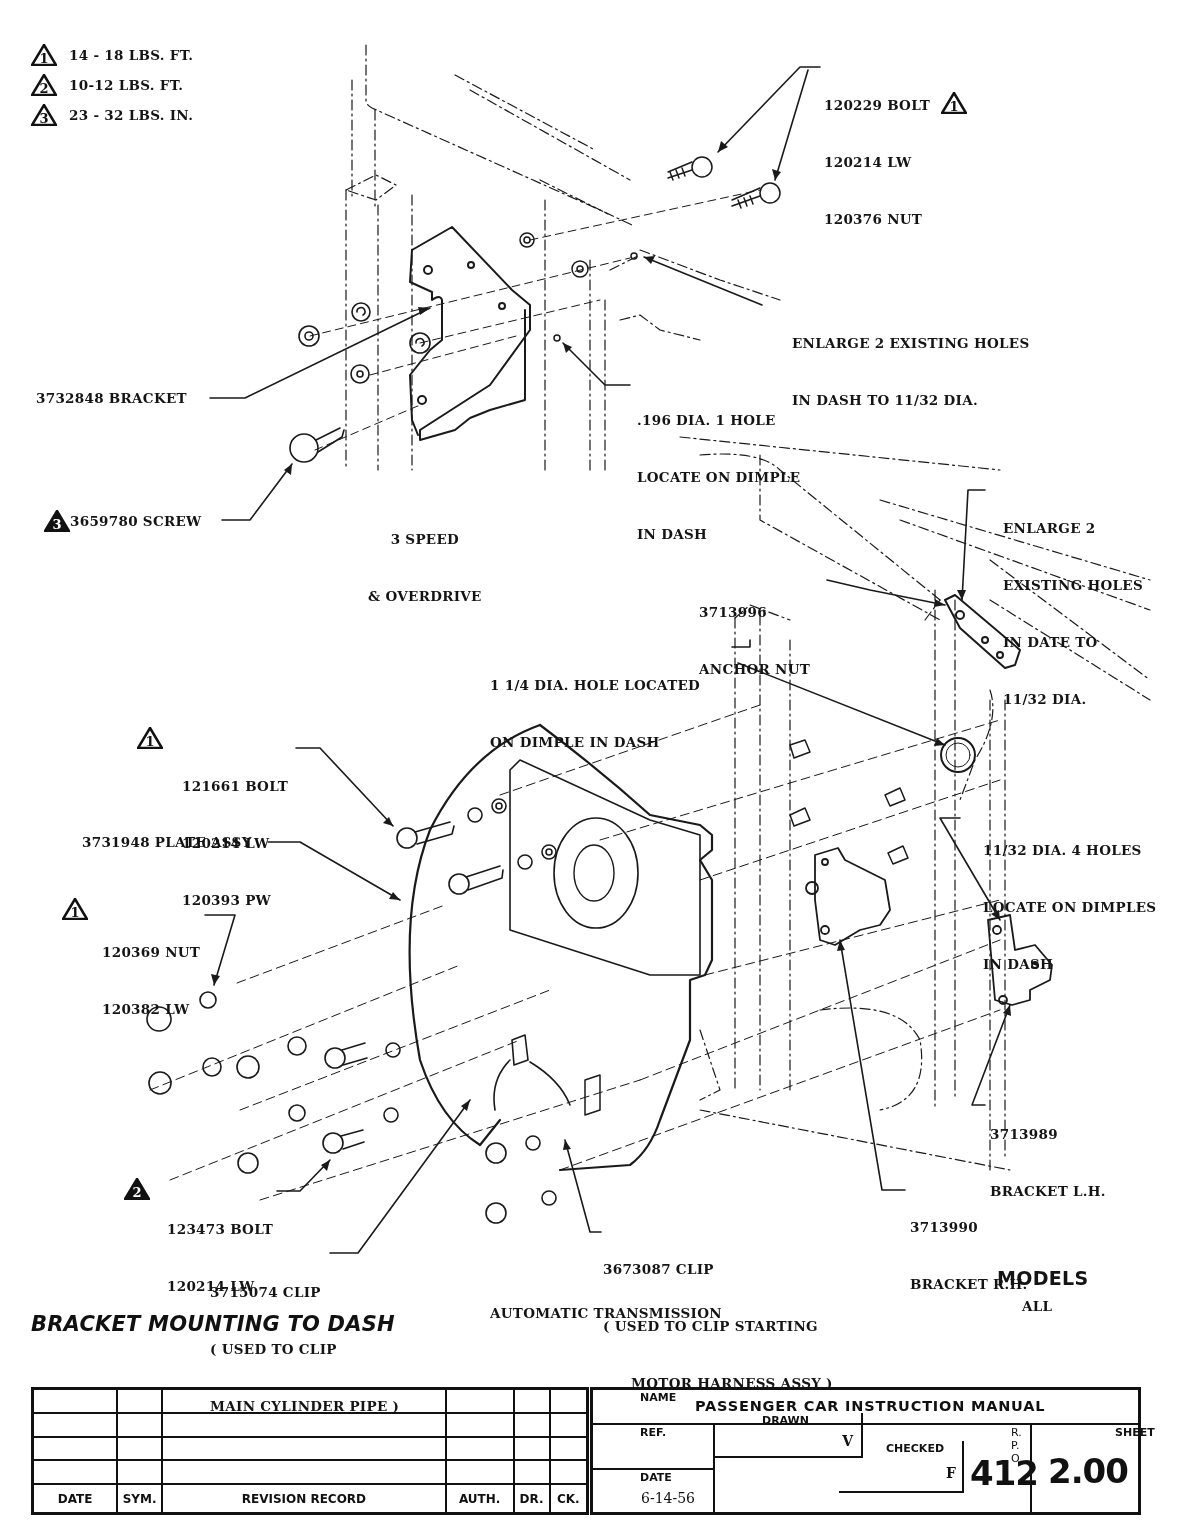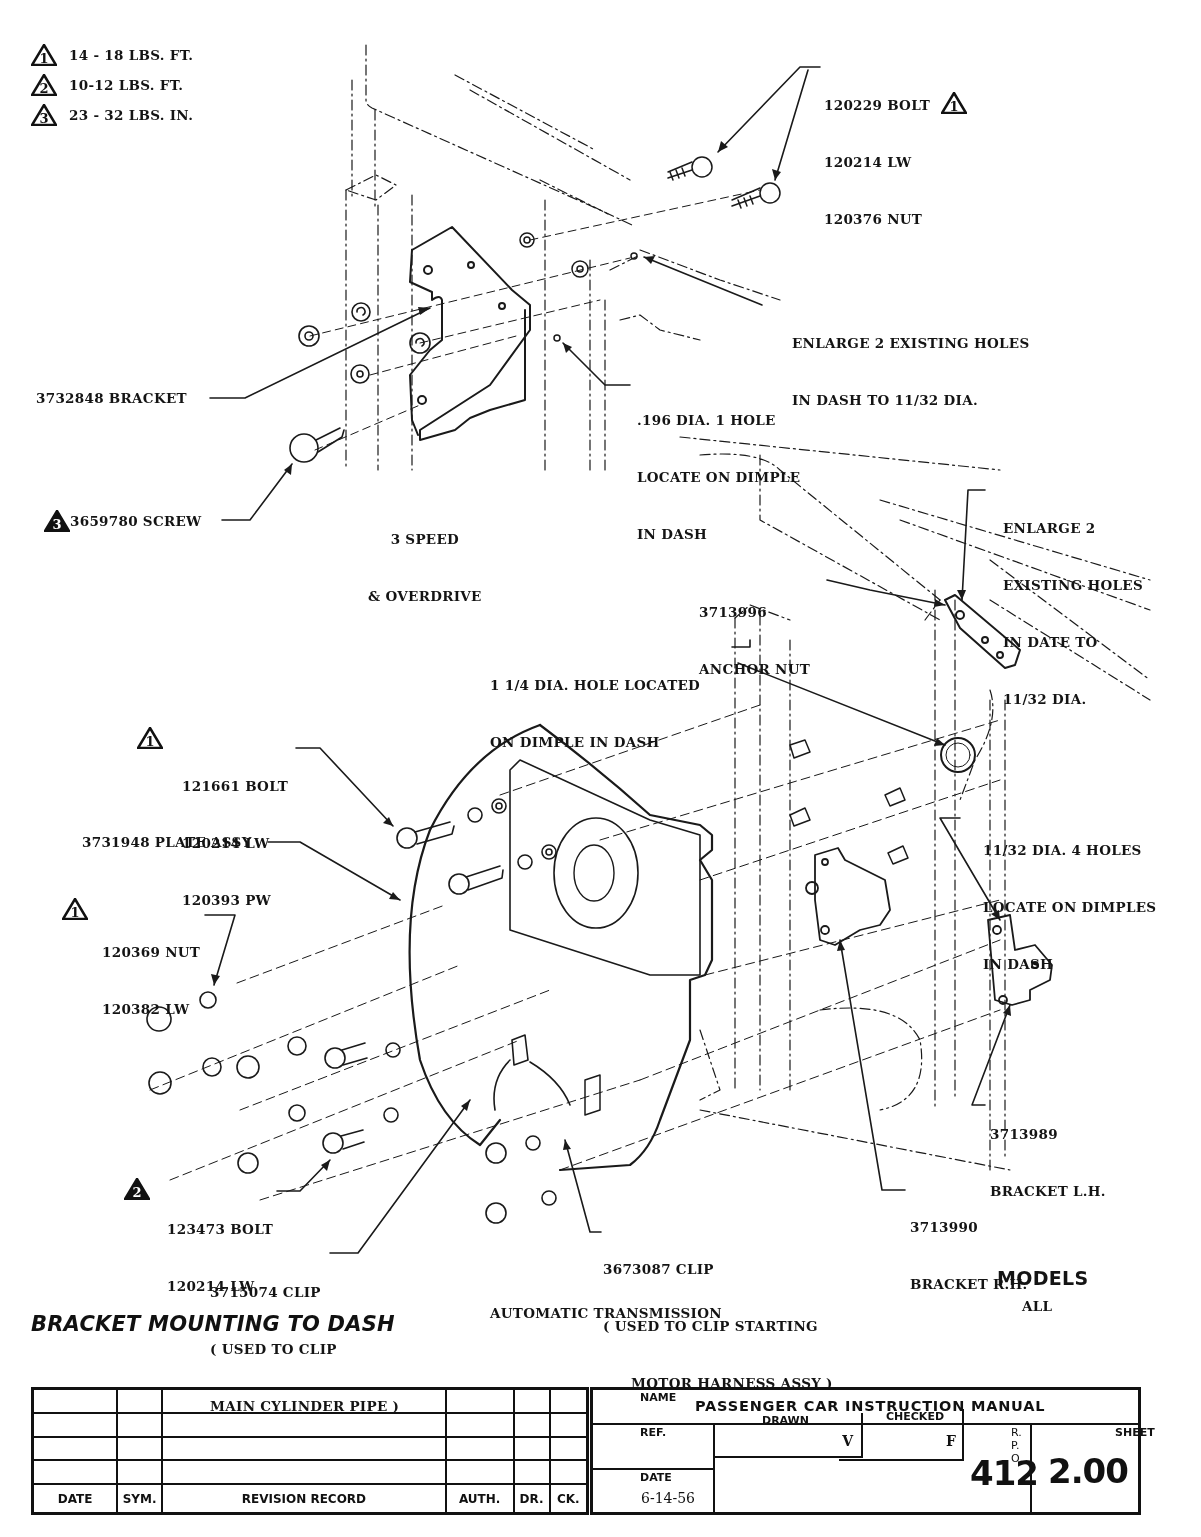--- a/index.html
+++ b/index.html
@@ -400,21 +400,21 @@
     <span class="val" style="left:102px;top:8px;font-family:'DejaVu Sans',sans-serif;font-size:14.5px;letter-spacing:0.8px">PASSENGER CAR INSTRUCTION MANUAL</span>
   </div>
   <div class="cell" style="left:0;top:35px;width:122px;height:45px">
     <span class="cap">REF.</span>
     <span class="val"></span>
   </div>
   <div class="cell" style="left:122px;top:23px;width:148px;height:45px">
     <span class="cap">DRAWN</span>
     <span class="val" style="right:8px;top:20px">V</span>
   </div>
-  <div class="cell" style="left:246px;top:19px;width:125px;height:52px">
+  <div class="cell" style="left:246px;top:51px;width:125px;height:52px">
     <span class="cap">CHECKED</span>
     <span class="val" style="right:6px;top:24px">F</span>
   </div>
   <div class="cell" style="left:371px;top:35px;width:68px;height:90px;border-bottom:none">
     <span class="cap" style="font-weight:normal">R. P. O.</span>
     <span class="big" style="left:6px;top:28px">412</span>
   </div>
   <div class="cell" style="left:439px;top:35px;width:109px;height:90px;border-right:none;border-bottom:none">
     <span class="cap" style="left:40px">SHEET</span>
     <span class="big" style="left:16px;top:26px">2.00</span>

